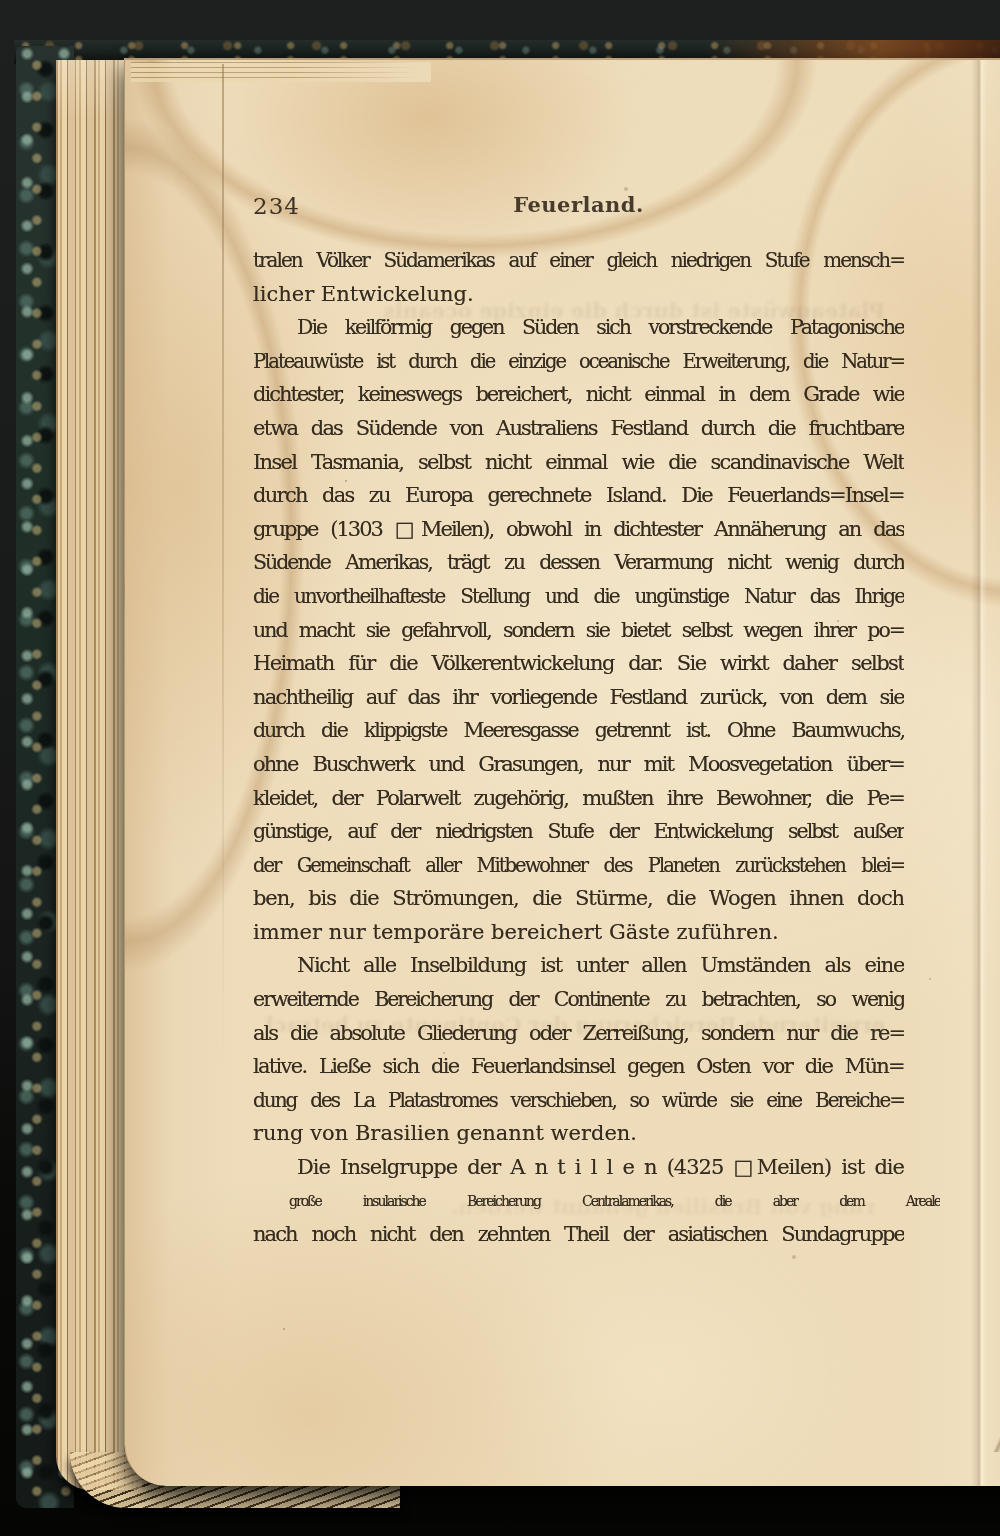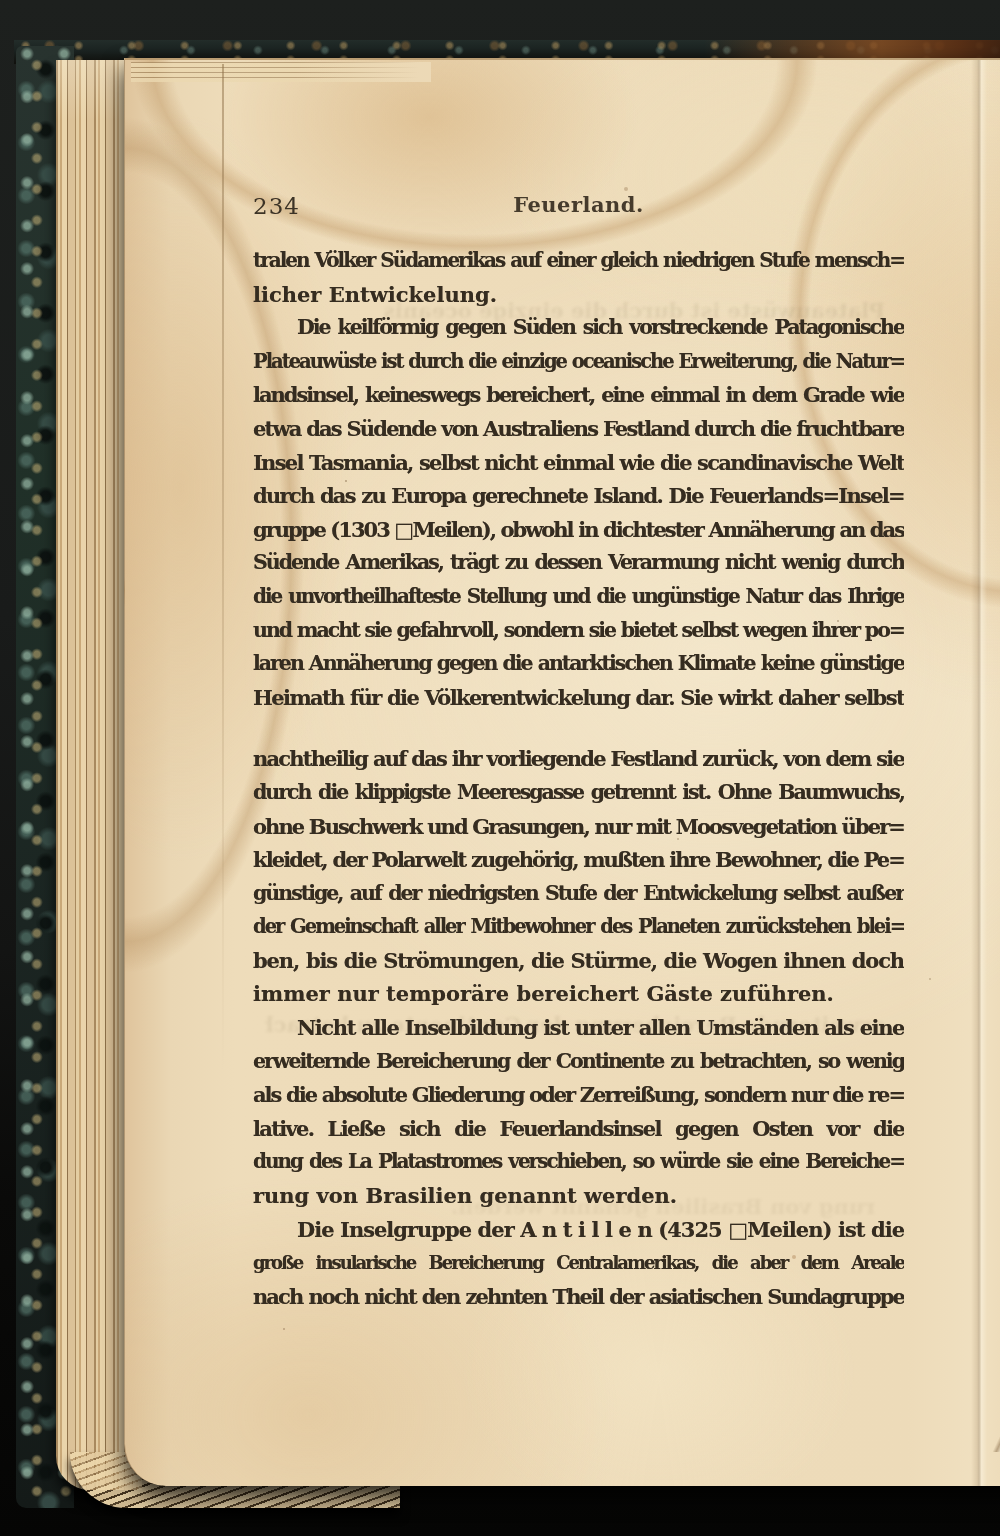--- a/index.html
+++ b/index.html
@@ -108,21 +108,21 @@
     text-align:center;color:#3c3326;
   }
   .pagenum{
     position:absolute;left:0;top:1px;font-size:23px;letter-spacing:1px;color:#3c3326;
   }
   .running-title{
     display:inline-block;font-size:21px;font-weight:700;letter-spacing:.5px;color:#463b2c;
   }
   .textblock{
     position:absolute;left:128px;top:184px;width:651px;
-    color:#352c20;font-size:21px;font-weight:700;line-height:33.6px;
+    color:#352c20;font-size:21px;font-weight:400;line-height:33.6px;
   }
   .line{
     width:651px;height:33.6px;overflow:hidden;
     text-align:justify;text-align-last:justify;
     text-shadow:0 0 .6px rgba(53,44,32,.55);
   }
   .line.par-end{text-align-last:left;}
   .line.indent{padding-left:44px;width:607px;}
   
   .ghost{
@@ -156,41 +156,40 @@
   <div class="header-row">
     <span class="pagenum">234</span>
     <span class="running-title">Feuerland.</span>
   </div>
 
   <div class="textblock">
     <div class="line" style="letter-spacing: -2px; font-size: 20px;">tralen Völker Südamerikas auf einer gleich niedrigen Stufe mensch=</div>
     <div class="line par-end" style="">licher Entwickelung.</div>
     <div class="line indent" style="letter-spacing: -2px; font-size: 20.5px;">Die keilförmig gegen Süden sich vorstreckende Patagonische</div>
     <div class="line" style="letter-spacing: -2px; font-size: 19.5px;">Plateauwüste ist durch die einzige oceanische Erweiterung, die Natur=</div>
-    <div class="line" style="letter-spacing: -2px;">landsinsel, keineswegs bereichert, eine einmal in dem Grade wie</div>
+    <div class="line" style="letter-spacing: -2px;">dichtester, keineswegs bereichert, nicht einmal in dem Grade wie</div>
     <div class="line" style="letter-spacing: -1.8px;">etwa das Südende von Australiens Festland durch die fruchtbare</div>
     <div class="line" style="letter-spacing: -1.7px;">Insel Tasmania, selbst nicht einmal wie die scandinavische Welt</div>
     <div class="line" style="letter-spacing: -1.7px;">durch das zu Europa gerechnete Island.  Die Feuerlands=Insel=</div>
     <div class="line" style="letter-spacing: -2px;">gruppe (1303 □Meilen), obwohl in dichtester Annäherung an das</div>
     <div class="line" style="letter-spacing: -2px; font-size: 20.5px;">Südende Amerikas, trägt zu dessen Verarmung nicht wenig durch</div>
     <div class="line" style="letter-spacing: -2px; font-size: 20px;">die unvortheilhafteste Stellung und die ungünstige Natur das Ihrige</div>
     <div class="line" style="letter-spacing: -2px; font-size: 20.5px;">und macht sie gefahrvoll, sondern sie bietet selbst wegen ihrer po=</div>
-    <div class="line" style="letter-spacing: -2px; font-size: 20.5px;">laren Annäherung gegen die antarktischen Klimate keine günstige</div>
     <div class="line" style="letter-spacing: -1.6px;">Heimath für die Völkerentwickelung dar.  Sie wirkt daher selbst</div>
-    <div class="line" style="letter-spacing: -1.8px; margin-top: 28px;">nachtheilig auf das ihr vorliegende Festland zurück, von dem sie</div>
+    <div class="line" style="letter-spacing: -1.8px;">nachtheilig auf das ihr vorliegende Festland zurück, von dem sie</div>
     <div class="line" style="letter-spacing: -2px; font-size: 20.5px;">durch die klippigste Meeresgasse getrennt ist.  Ohne Baumwuchs,</div>
     <div class="line" style="letter-spacing: -1.9px;">ohne Buschwerk und Grasungen, nur mit Moosvegetation über=</div>
     <div class="line" style="letter-spacing: -1.9px;">kleidet, der Polarwelt zugehörig, mußten ihre Bewohner, die Pe=</div>
     <div class="line" style="letter-spacing: -2px; font-size: 20.5px;">günstige, auf der niedrigsten Stufe der Entwickelung selbst außer</div>
     <div class="line" style="letter-spacing: -2px; font-size: 19.5px;">der Gemeinschaft aller Mitbewohner des Planeten zurückstehen blei=</div>
     <div class="line" style="letter-spacing: -1.1px;">ben, bis die Strömungen, die Stürme, die Wogen ihnen doch</div>
     <div class="line par-end" style="">immer nur temporäre bereichert Gäste zuführen.</div>
     <div class="line indent" style="letter-spacing: -1.4px;">Nicht alle Inselbildung ist unter allen Umständen als eine</div>
     <div class="line" style="letter-spacing: -2px; font-size: 20.5px;">erweiternde Bereicherung der Continente zu betrachten, so wenig</div>
     <div class="line" style="letter-spacing: -2px;">als die absolute Gliederung oder Zerreißung, sondern nur die re=</div>
     <div class="line" style="letter-spacing: -1.7px;">lative.  Ließe sich die Feuerlandsinsel gegen Osten vor die Mün=</div>
     <div class="line" style="letter-spacing: -2px; font-size: 20px;">dung des La Platastromes verschieben, so würde sie eine Bereiche=</div>
     <div class="line par-end" style="">rung von Brasilien genannt werden.</div>
     <div class="line indent" style="letter-spacing: -1px;">Die Inselgruppe der A n t i l l e n (4325 □Meilen) ist die</div>
-    <div class="line" style="letter-spacing: -2px; font-size: 18px;">große insularische Bereicherung Centralamerikas, die aber dem Areale</div>
+    <div class="line" style="letter-spacing: -2px; font-size: 14px; margin-left: 36px;">große insularische Bereicherung Centralamerikas, die aber dem Areale</div>
     <div class="line" style="letter-spacing: -1.9px;">nach noch nicht den zehnten Theil der asiatischen Sundagruppe</div>
   </div>
 </div>
 
 </body></html>

